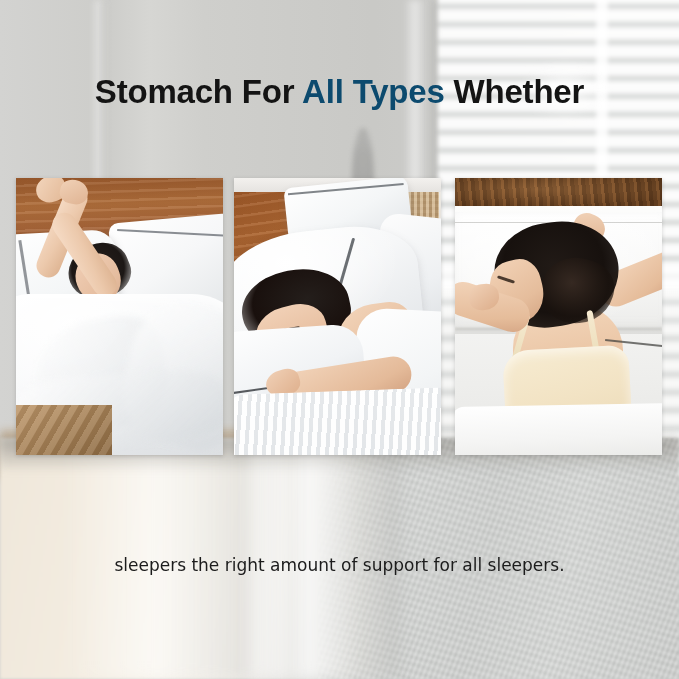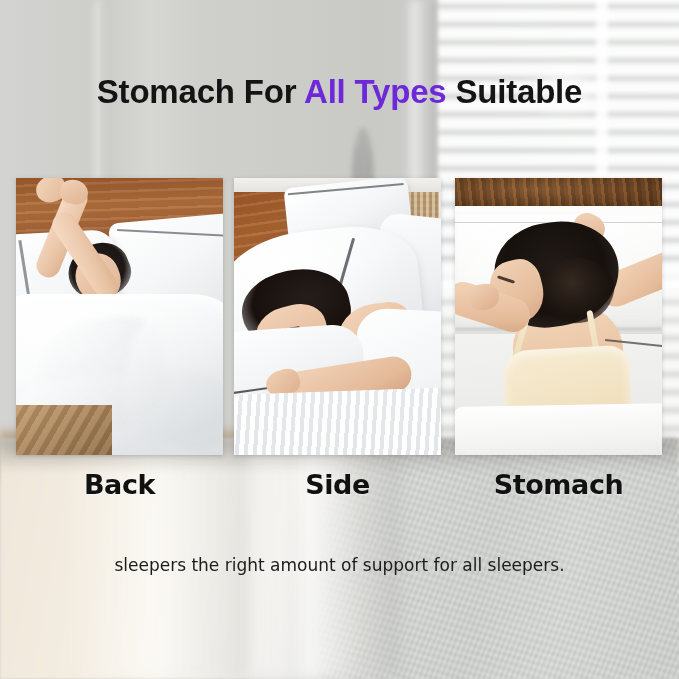--- a/index.html
+++ b/index.html
@@ -188,21 +188,21 @@
     width: 679px;
     text-align: center;
     font-family: "Liberation Sans", sans-serif;
     font-size: 33px;
     font-weight: 700;
     line-height: 40px;
     color: #141414;
     letter-spacing: -0.2px;
     white-space: nowrap;
   }
-  .headline .hl-accent { color: #6d28d9; }
+  .headline .hl-accent { color: #0c4a6e; }
 
   
   .panels {
     position: absolute;
     left: 16px; top: 178px;
     width: 647px; height: 277px;
   }
   .panel {
     position: absolute;
     top: 0;
@@ -613,21 +613,21 @@
     <div class="bg-finial"></div>
     <div class="bg-floor"></div>
     <div class="bg-bed"></div>
     <div class="bed-knit"></div>
     <div class="bed-fold f1"></div>
     <div class="bed-fold f2"></div>
     <div class="bed-fold f3"></div>
     <div class="bed-shadow"></div>
   </div>
 
-  <div class="headline"><span>Stomach For </span><span class="hl-accent">All Types</span><span> Suitable</span></div>
+  <div class="headline"><span>Stomach For </span><span class="hl-accent">All Types</span><span> Whether</span></div>
 
   <div class="panels">
 
     <div class="panel p1">
       <div class="scene">
         <div class="p1-wall-l"></div>
         <div class="p1-wall-r"></div>
         <div class="p1-headboard"></div>
         <div class="p1-headboard-edge"></div>
         <div class="p1-pillow-right"></div>
@@ -687,23 +687,18 @@
         <div class="p3-strap-r"></div>
         <div class="p3-cami"></div>
         <div class="p3-arm-l"></div>
         <div class="p3-hand-l"></div>
         <div class="p3-cord"></div>
         <div class="p3-sheet-bottom"></div>
       </div>
     </div>
   </div>
 
-  <div class="labels">
-    <div class="label l1">Back</div>
-    <div class="label l2">Side</div>
-    <div class="label l3">Stomach</div>
-  </div>
 
   <div class="footer-copy">
     <span class="line">sleepers the right amount of support for all sleepers.</span>
   </div>
 
 </div>
 
 </body></html>

